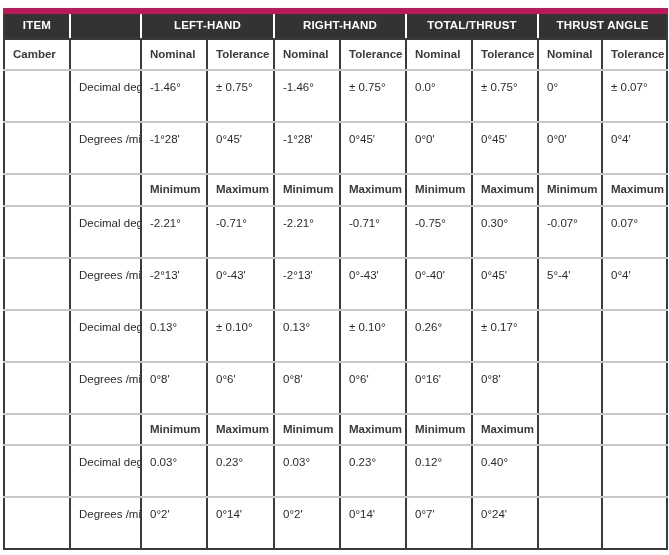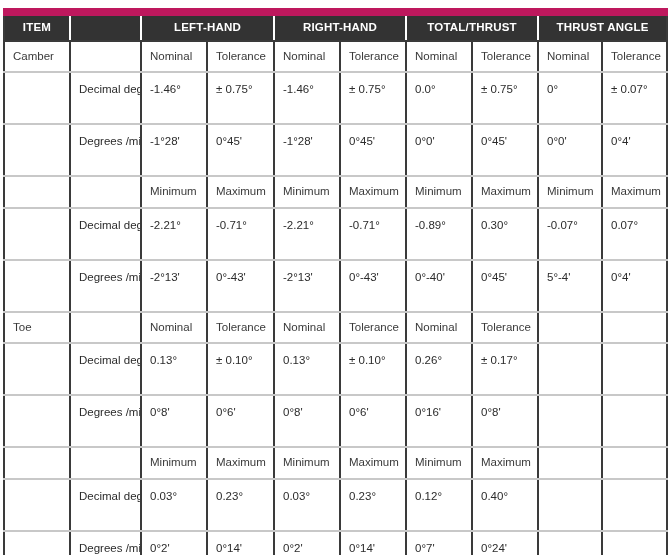--- a/index.html
+++ b/index.html
@@ -54,40 +54,40 @@
     background: #333333;
     color: #ffffff;
     font-weight: bold;
     font-size: 11.5px;
     text-align: center;
     letter-spacing: 0.2px;
     height: 26px;
     padding: 4px 4px;
     border-right: 2px solid #ffffff;
     border-bottom: 2px solid #3a3a3a;
-    border-top: 8px solid #be185d;
+    border-top: 6px solid #be185d;
   }
   tr.group-header th.gh-first {
     border-left: 2px solid #3a3a3a;
   }
   tr.group-header th.gh-last {
     border-right: 2px solid #3a3a3a;
   }
   tr.group-header th.gh-blank {
     border-right: 2px solid #ffffff;
   }
 
   
   td.col-item, th.col-item {
     border-left: 2px solid #3a3a3a;
   }
 
   
   tr.sub-header td {
-    font-weight: normal;
+    font-weight: bold;
     color: #3a3a3a;
   }
 
   
   td.section-label {
     font-weight: bold;
     color: #2b2b2b;
   }
 
   
@@ -187,48 +187,36 @@
           <td>Minimum</td>
           <td>Maximum</td>
         </tr>
         <tr class="data-row">
           <td class="col-item"></td>
           <td class="unit-label">Decimal degrees</td>
           <td>-2.21°</td>
           <td>-0.71°</td>
           <td>-2.21°</td>
           <td>-0.71°</td>
-          <td>-0.89°</td>
+          <td>-0.75°</td>
           <td>0.30°</td>
           <td>-0.07°</td>
           <td>0.07°</td>
         </tr>
         <tr class="data-row">
           <td class="col-item"></td>
           <td class="unit-label">Degrees /minutes</td>
           <td>-2°13'</td>
           <td>0°-43'</td>
           <td>-2°13'</td>
           <td>0°-43'</td>
           <td>0°-40'</td>
           <td>0°45'</td>
           <td>5°-4'</td>
           <td>0°4'</td>
-        </tr>
-        <tr class="sub-header">
-          <td class="col-item section-label">Toe</td>
-          <td class="unit-label"></td>
-          <td>Nominal</td>
-          <td>Tolerance</td>
-          <td>Nominal</td>
-          <td>Tolerance</td>
-          <td>Nominal</td>
-          <td>Tolerance</td>
-          <td class="empty-cell"></td>
-          <td class="empty-cell"></td>
         </tr>
         <tr class="data-row">
           <td class="col-item"></td>
           <td class="unit-label">Decimal degrees</td>
           <td>0.13°</td>
           <td>± 0.10°</td>
           <td>0.13°</td>
           <td>± 0.10°</td>
           <td>0.26°</td>
           <td>± 0.17°</td>

